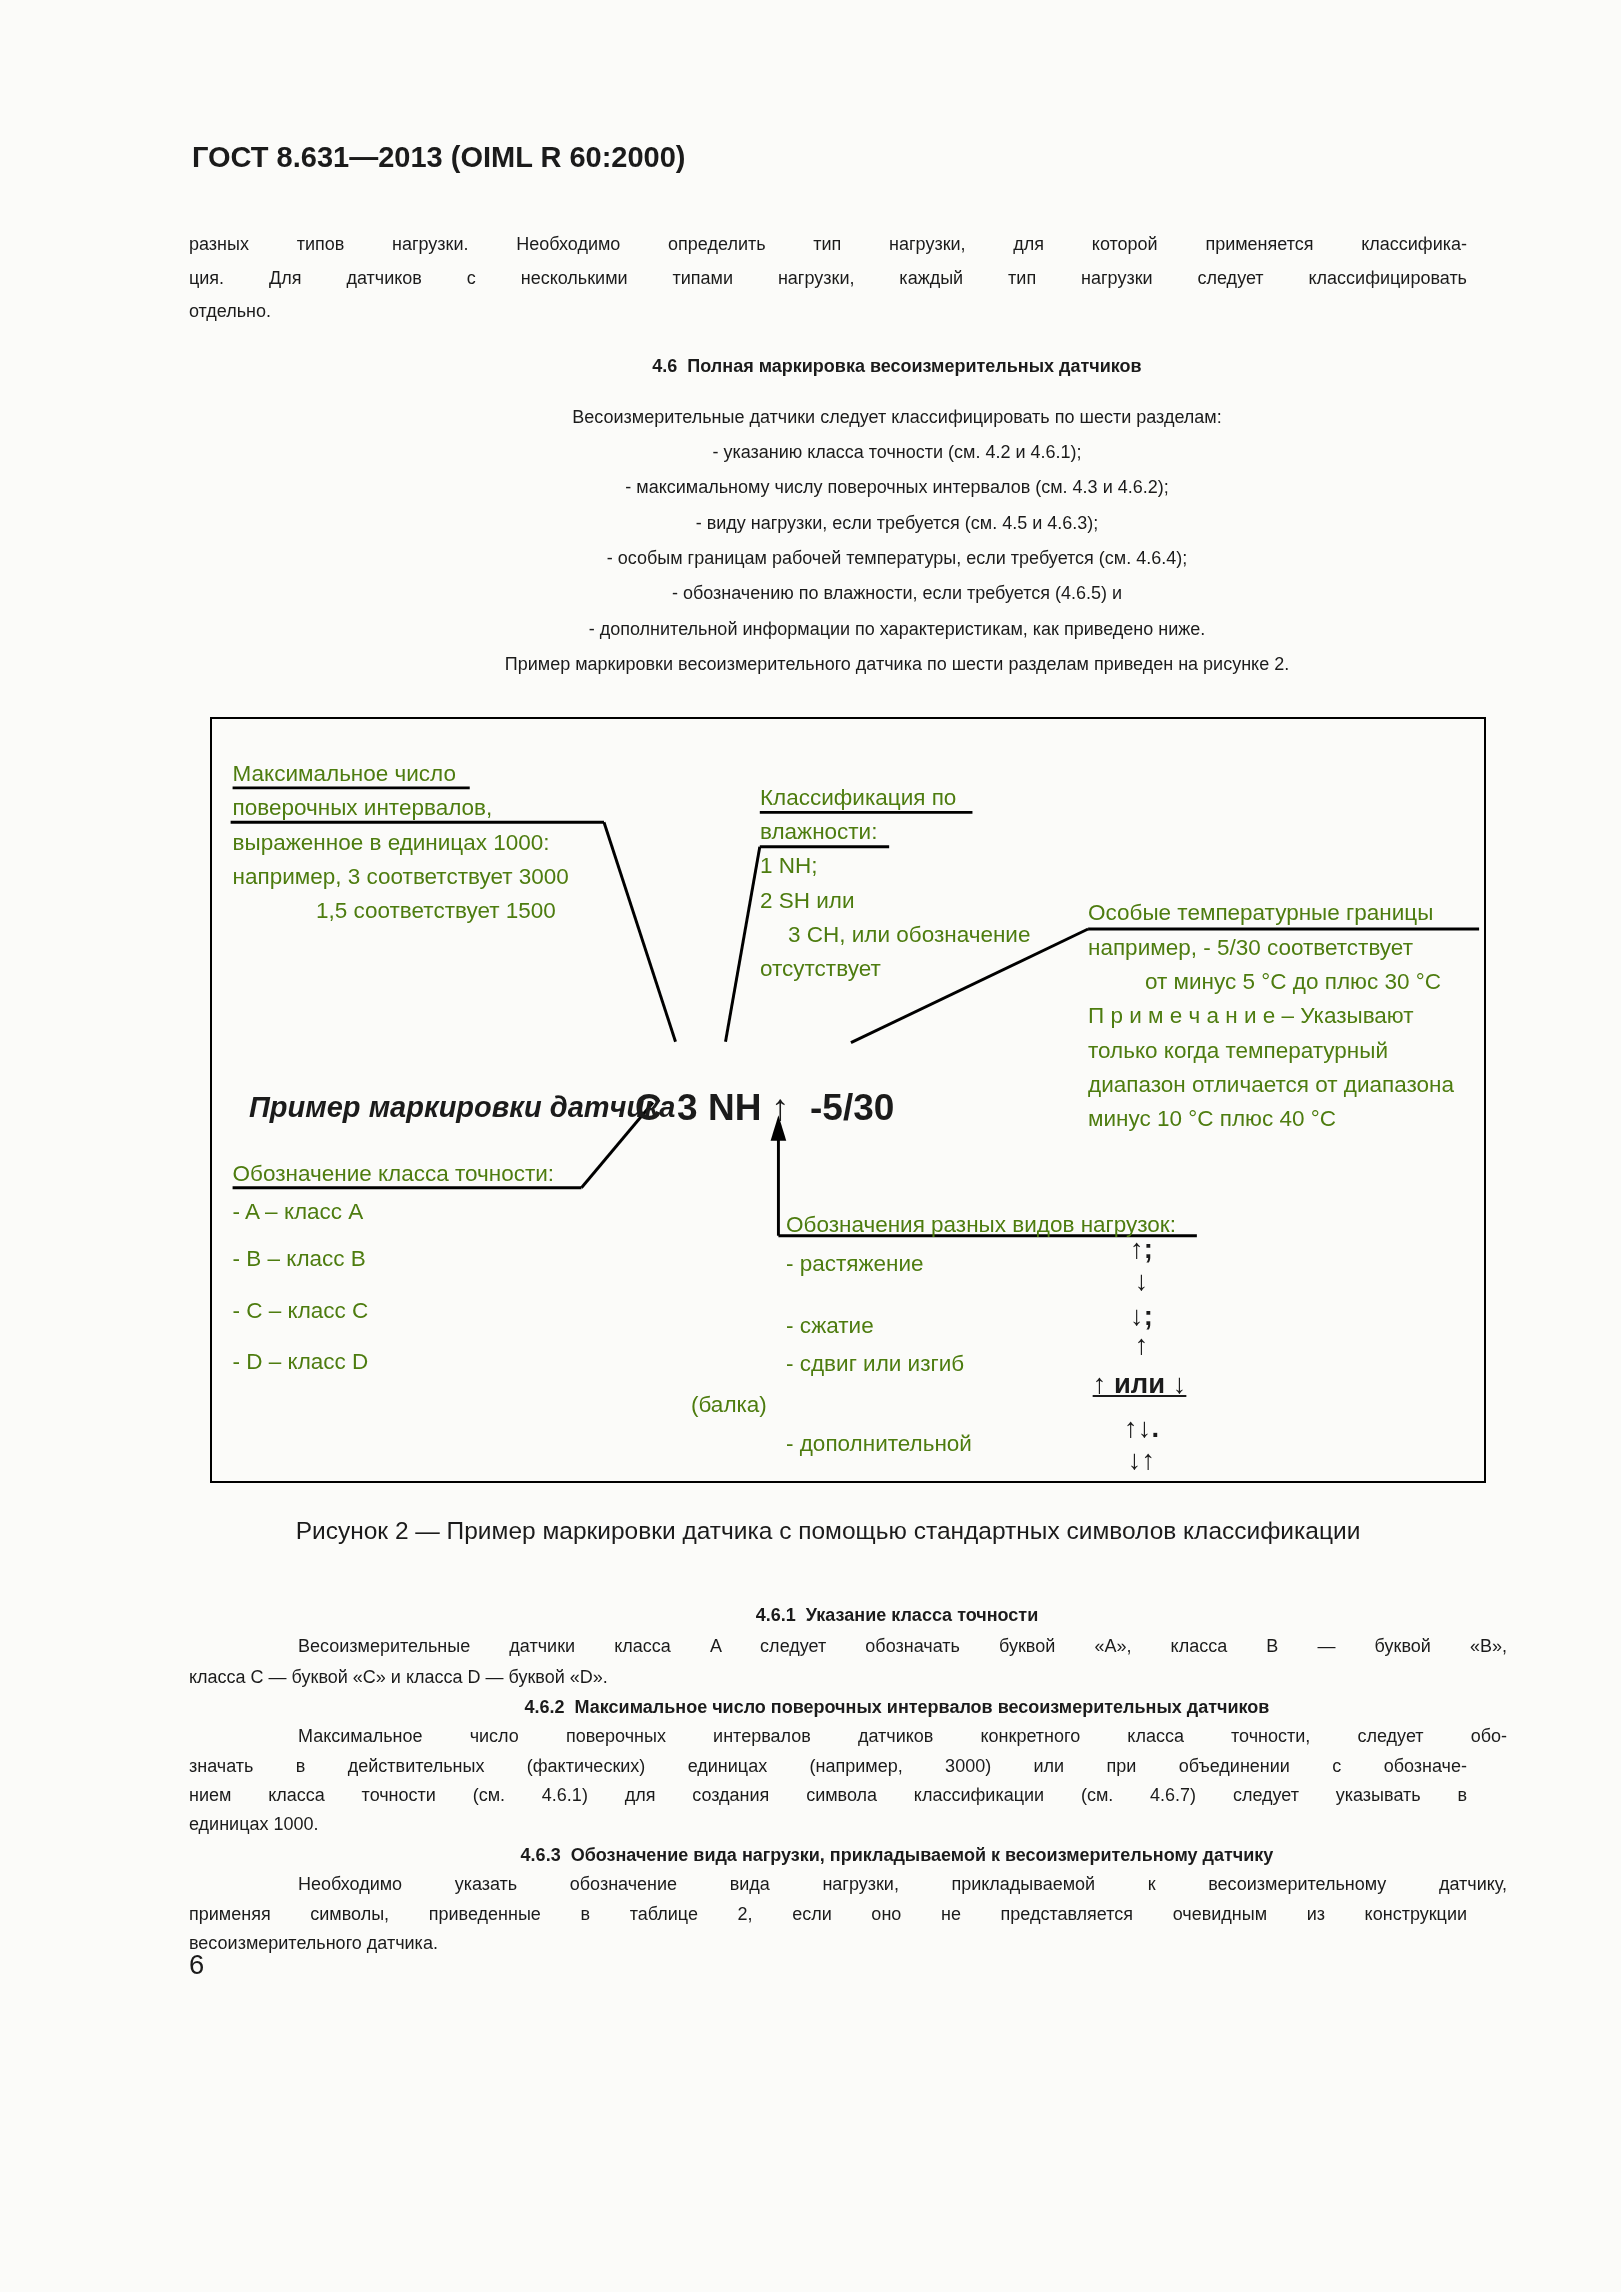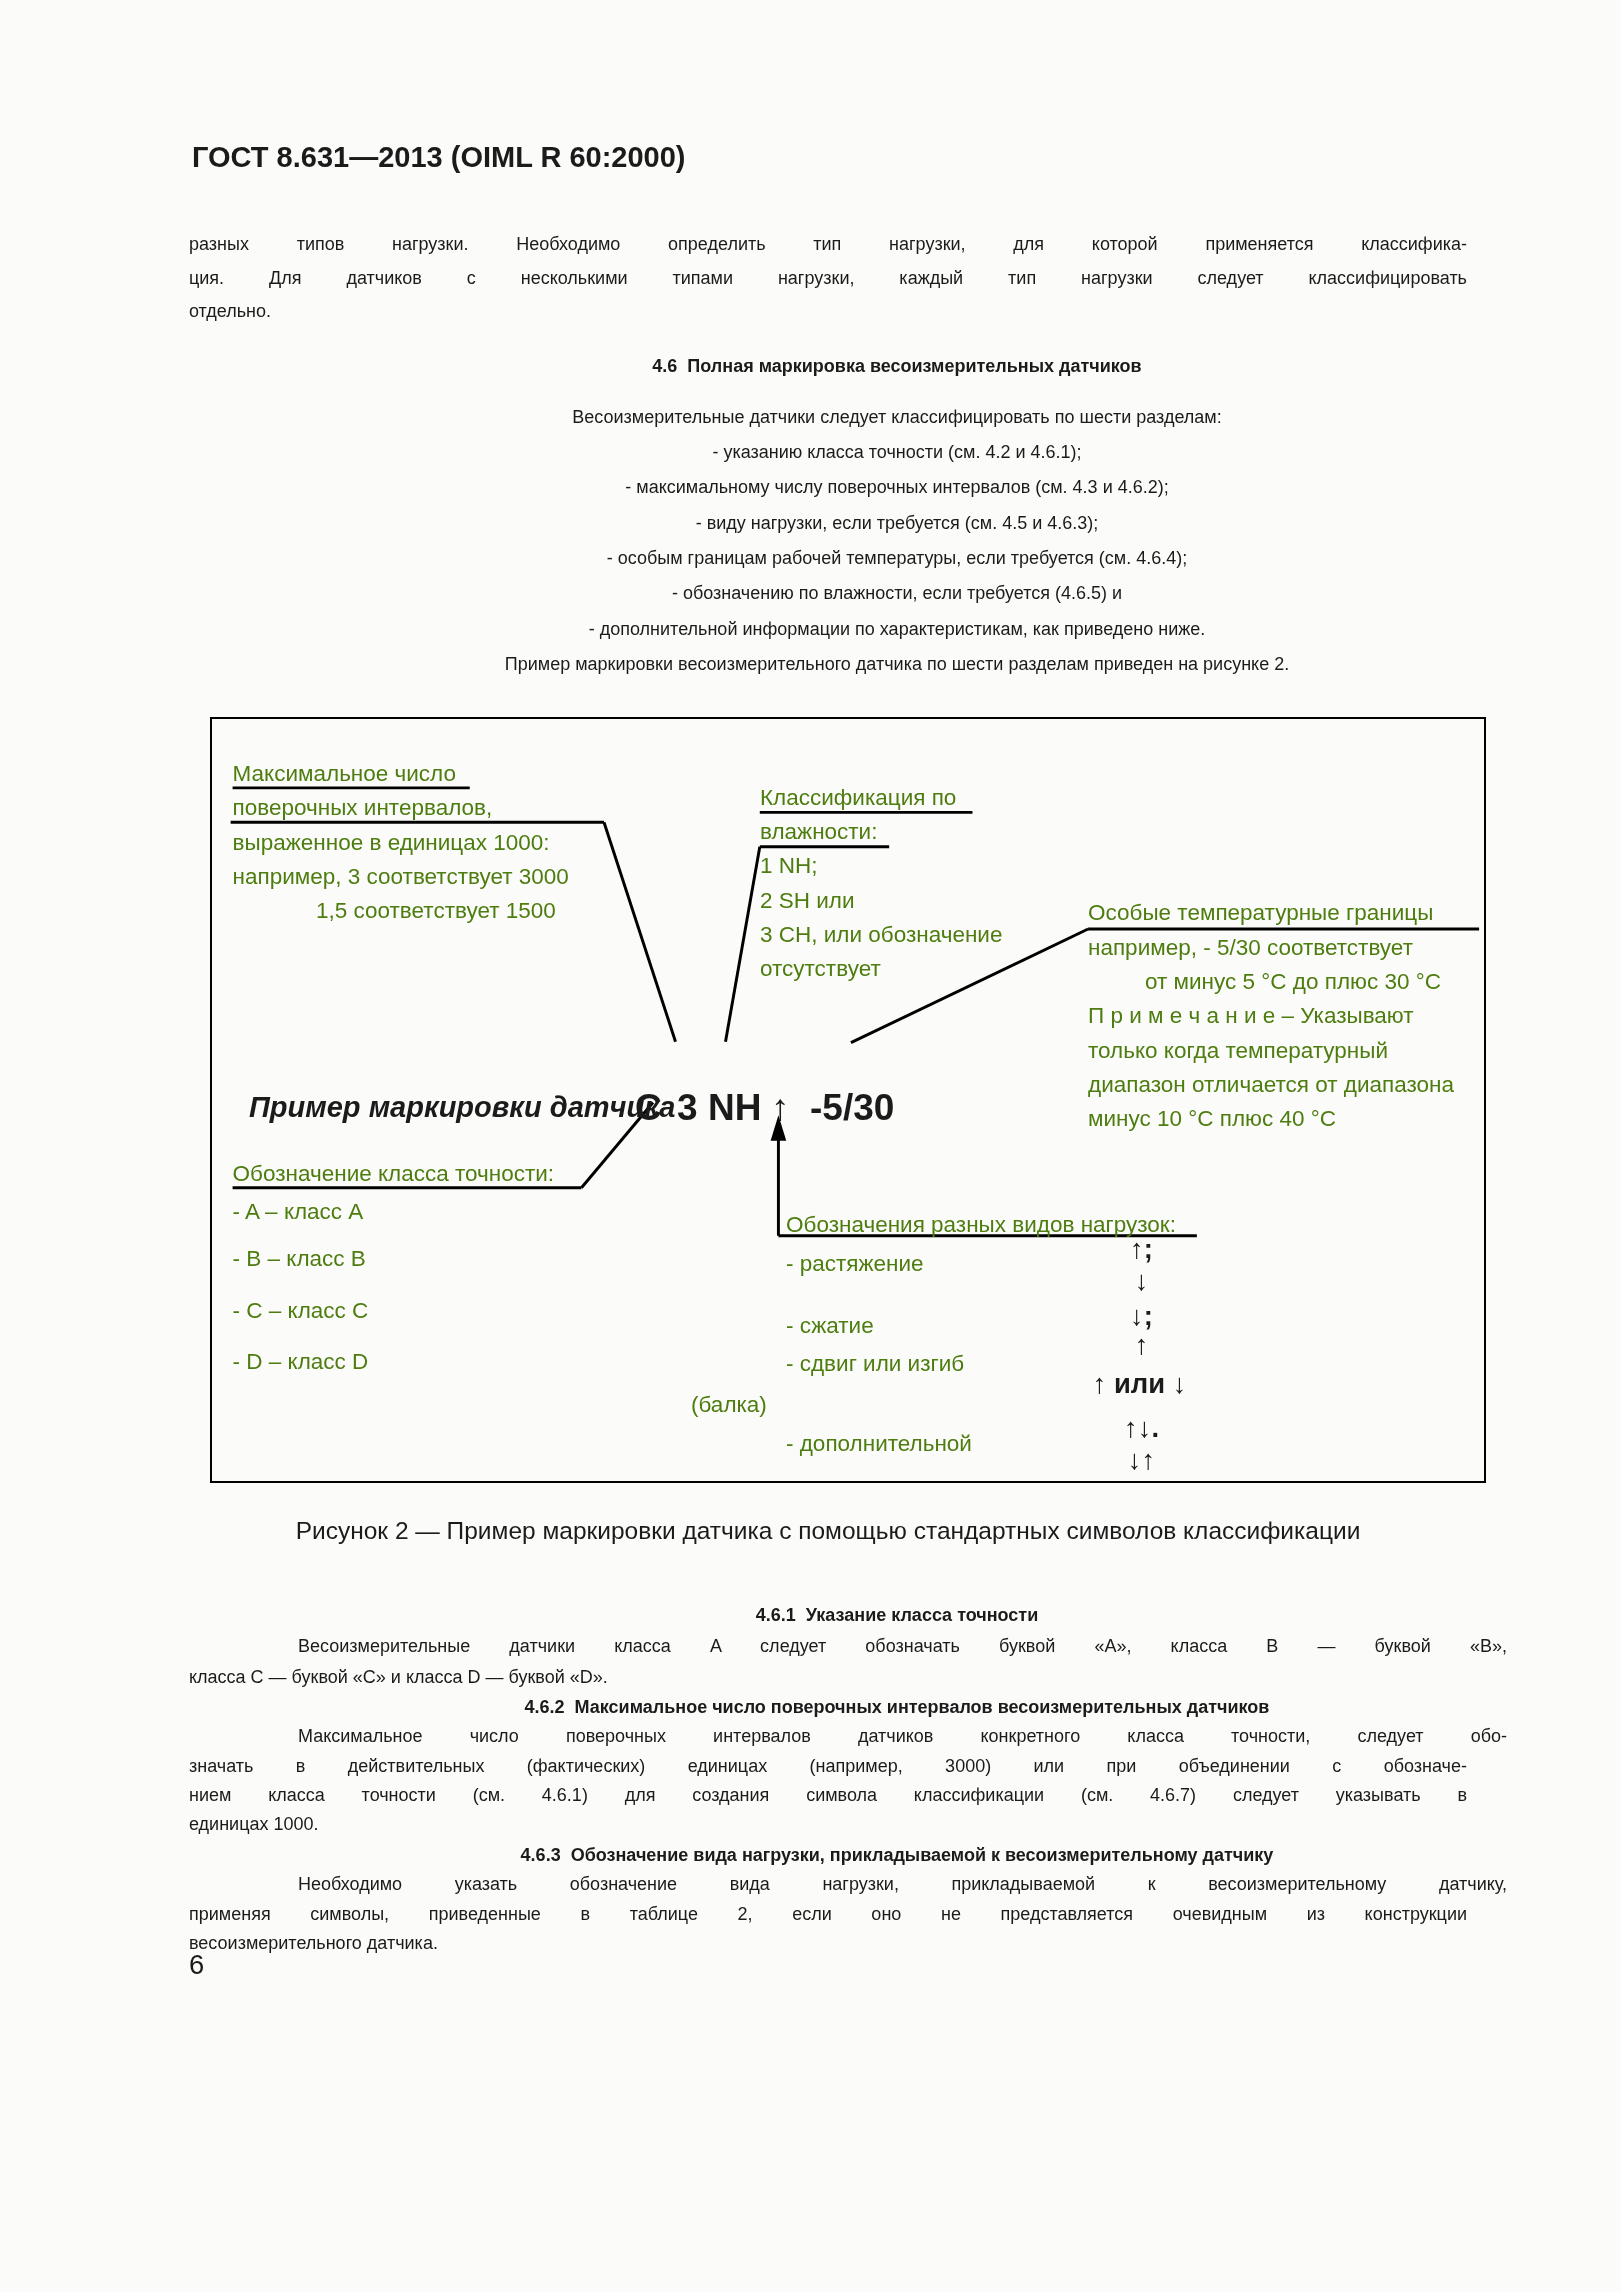--- a/index.html
+++ b/index.html
@@ -46,21 +46,21 @@
     font-size:29px;font-weight:bold;font-style:italic;white-space:pre;
   }
   .mark{
     position:absolute;top:367px;height:43px;line-height:43px;
     font-size:37px;font-weight:bold;white-space:pre;
   }
   .sym{
     position:absolute;width:69px;height:31px;line-height:31px;text-align:center;
     font-size:27.4px;font-weight:bold;white-space:pre;
   }
-  .sym3{width:137px;}
+  .sym3{width:137px;text-decoration:underline;}
 </style>
 </head>
 <body>
 
 <div class="hdr">ГОСТ 8.631—2013 (OIML R 60:2000)</div>
 
 <div class="bodyline just" style="top:228px">разных типов нагрузки. Необходимо определить тип нагрузки, для которой применяется классифика-</div>
 <div class="bodyline just" style="top:262px">ция. Для датчиков с несколькими типами нагрузки, каждый тип нагрузки следует классифицировать</div>
 <div class="bodyline" style="top:295px">отдельно.</div>
 
@@ -102,21 +102,21 @@
   <div class="fl" style="left:20.6px;top:40px">Максимальное число</div>
   <div class="fl" style="left:20.6px;top:74px">поверочных интервалов,</div>
   <div class="fl" style="left:20.6px;top:109px">выраженное в единицах 1000:</div>
   <div class="fl" style="left:20.6px;top:143px">например, 3 соответствует 3000</div>
   <div class="fl" style="left:104px;top:177px">1,5 соответствует 1500</div>
 
   <div class="fl" style="left:548px;top:64px">Классификация по</div>
   <div class="fl" style="left:548px;top:98px">влажности:</div>
   <div class="fl" style="left:548px;top:132px">1 NH;</div>
   <div class="fl" style="left:548px;top:167px">2 SH или</div>
-  <div class="fl" style="left:548px;top:201px">3 CH, или обозначение</div>
+  <div class="fl" style="left:576px;top:201px">3 CH, или обозначение</div>
   <div class="fl" style="left:548px;top:235px">отсутствует</div>
 
   <div class="fl fl-c" style="left:876px;top:177px">Особые температурные границы</div>
   <div class="fl fl-c" style="left:876px;top:212px">например, - 5/30 соответствует</div>
   <div class="fl fl-c" style="left:933px;top:246px">от минус 5 °C до плюс 30 °C</div>
   <div class="fl fl-c" style="left:876px;top:280px">П р и м е ч а н и е – Указывают</div>
   <div class="fl fl-c" style="left:876px;top:315px">только когда температурный</div>
   <div class="fl fl-c" style="left:876px;top:349px">диапазон отличается от диапазона</div>
   <div class="fl fl-c" style="left:876px;top:383px">минус 10 °C плюс 40 °C</div>
 

